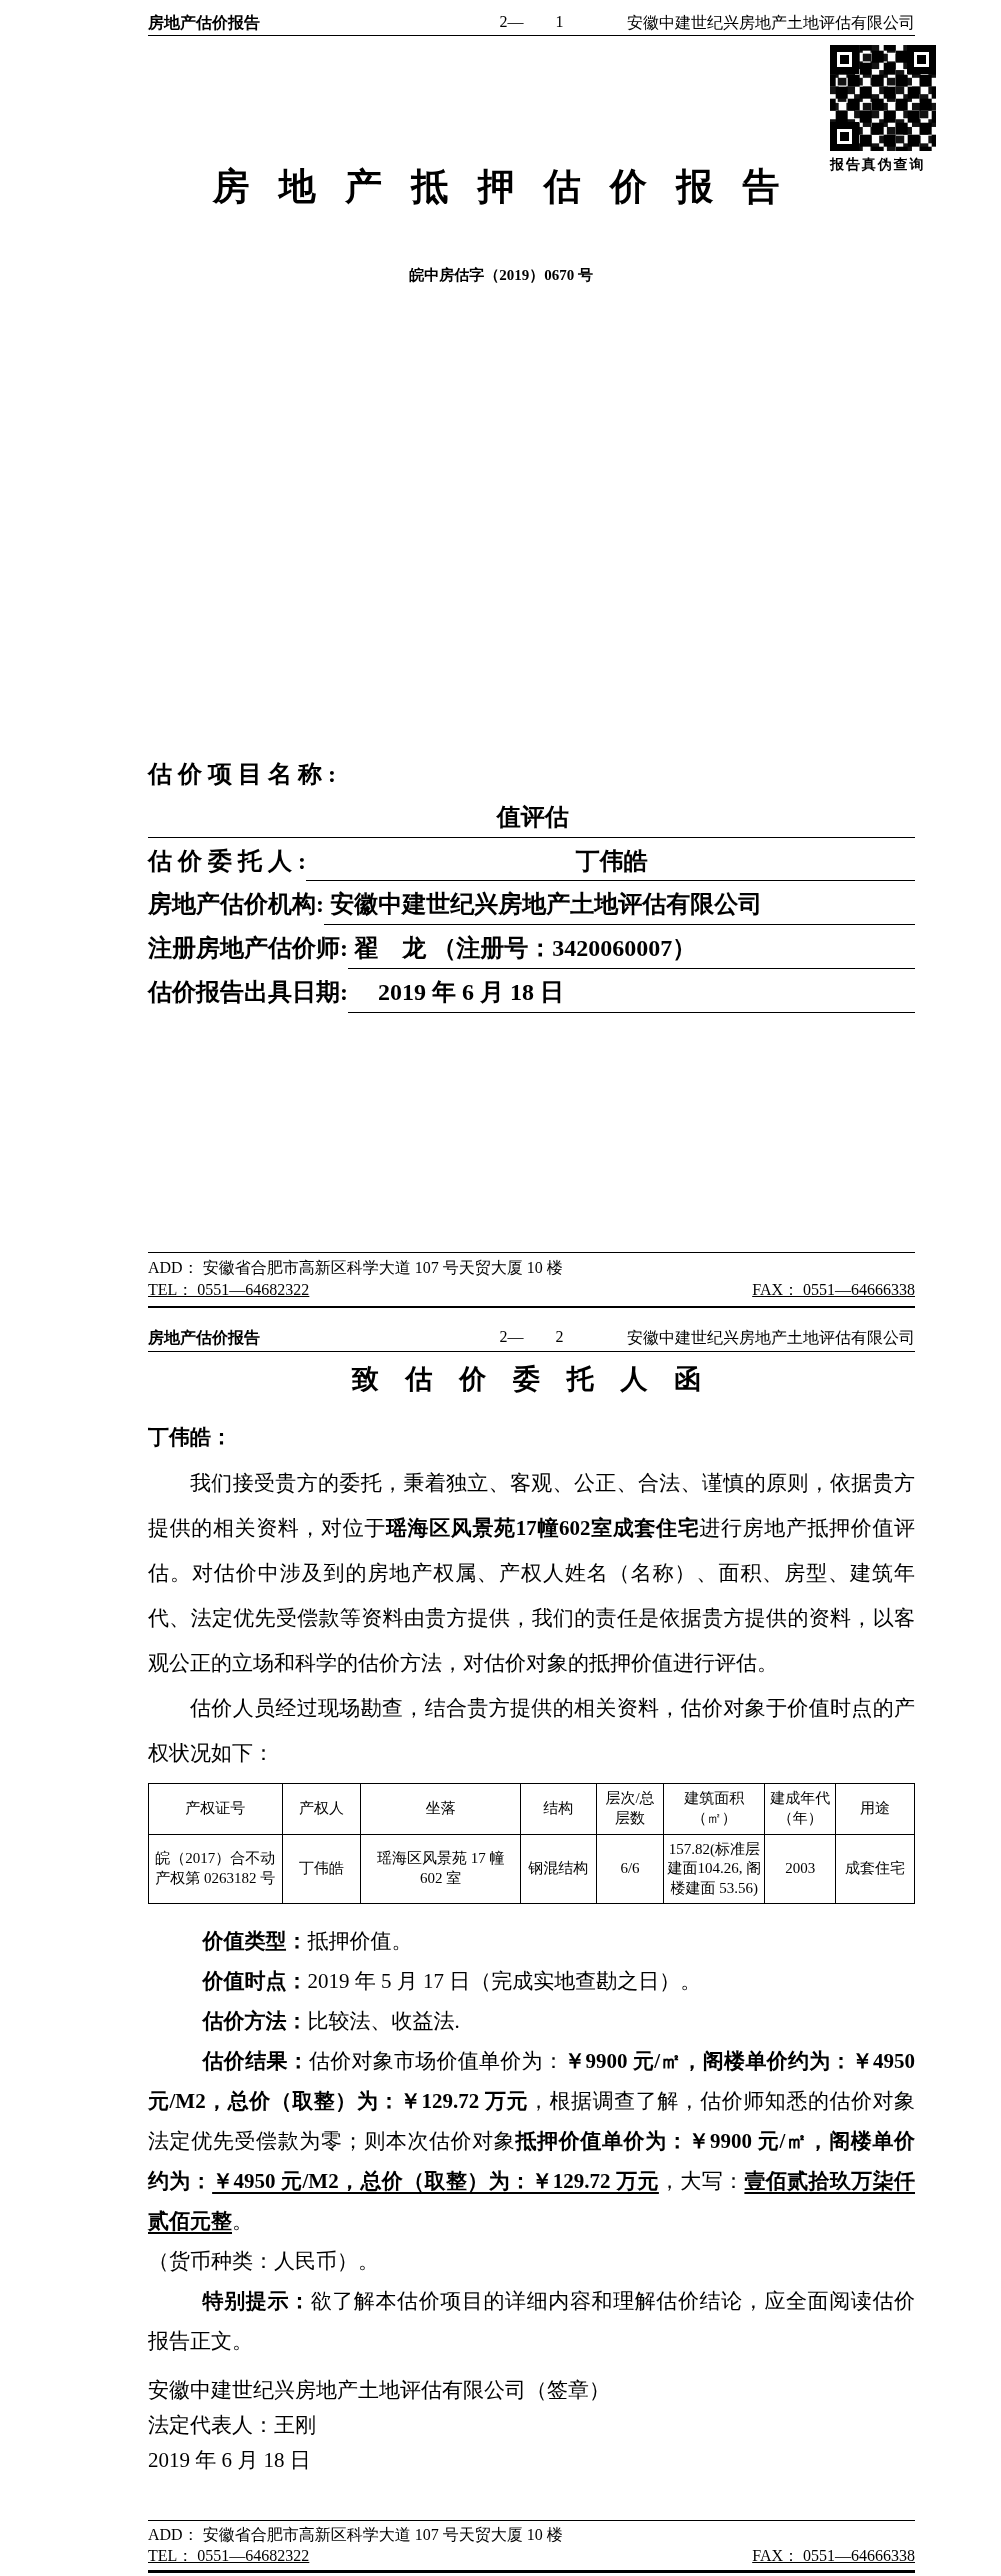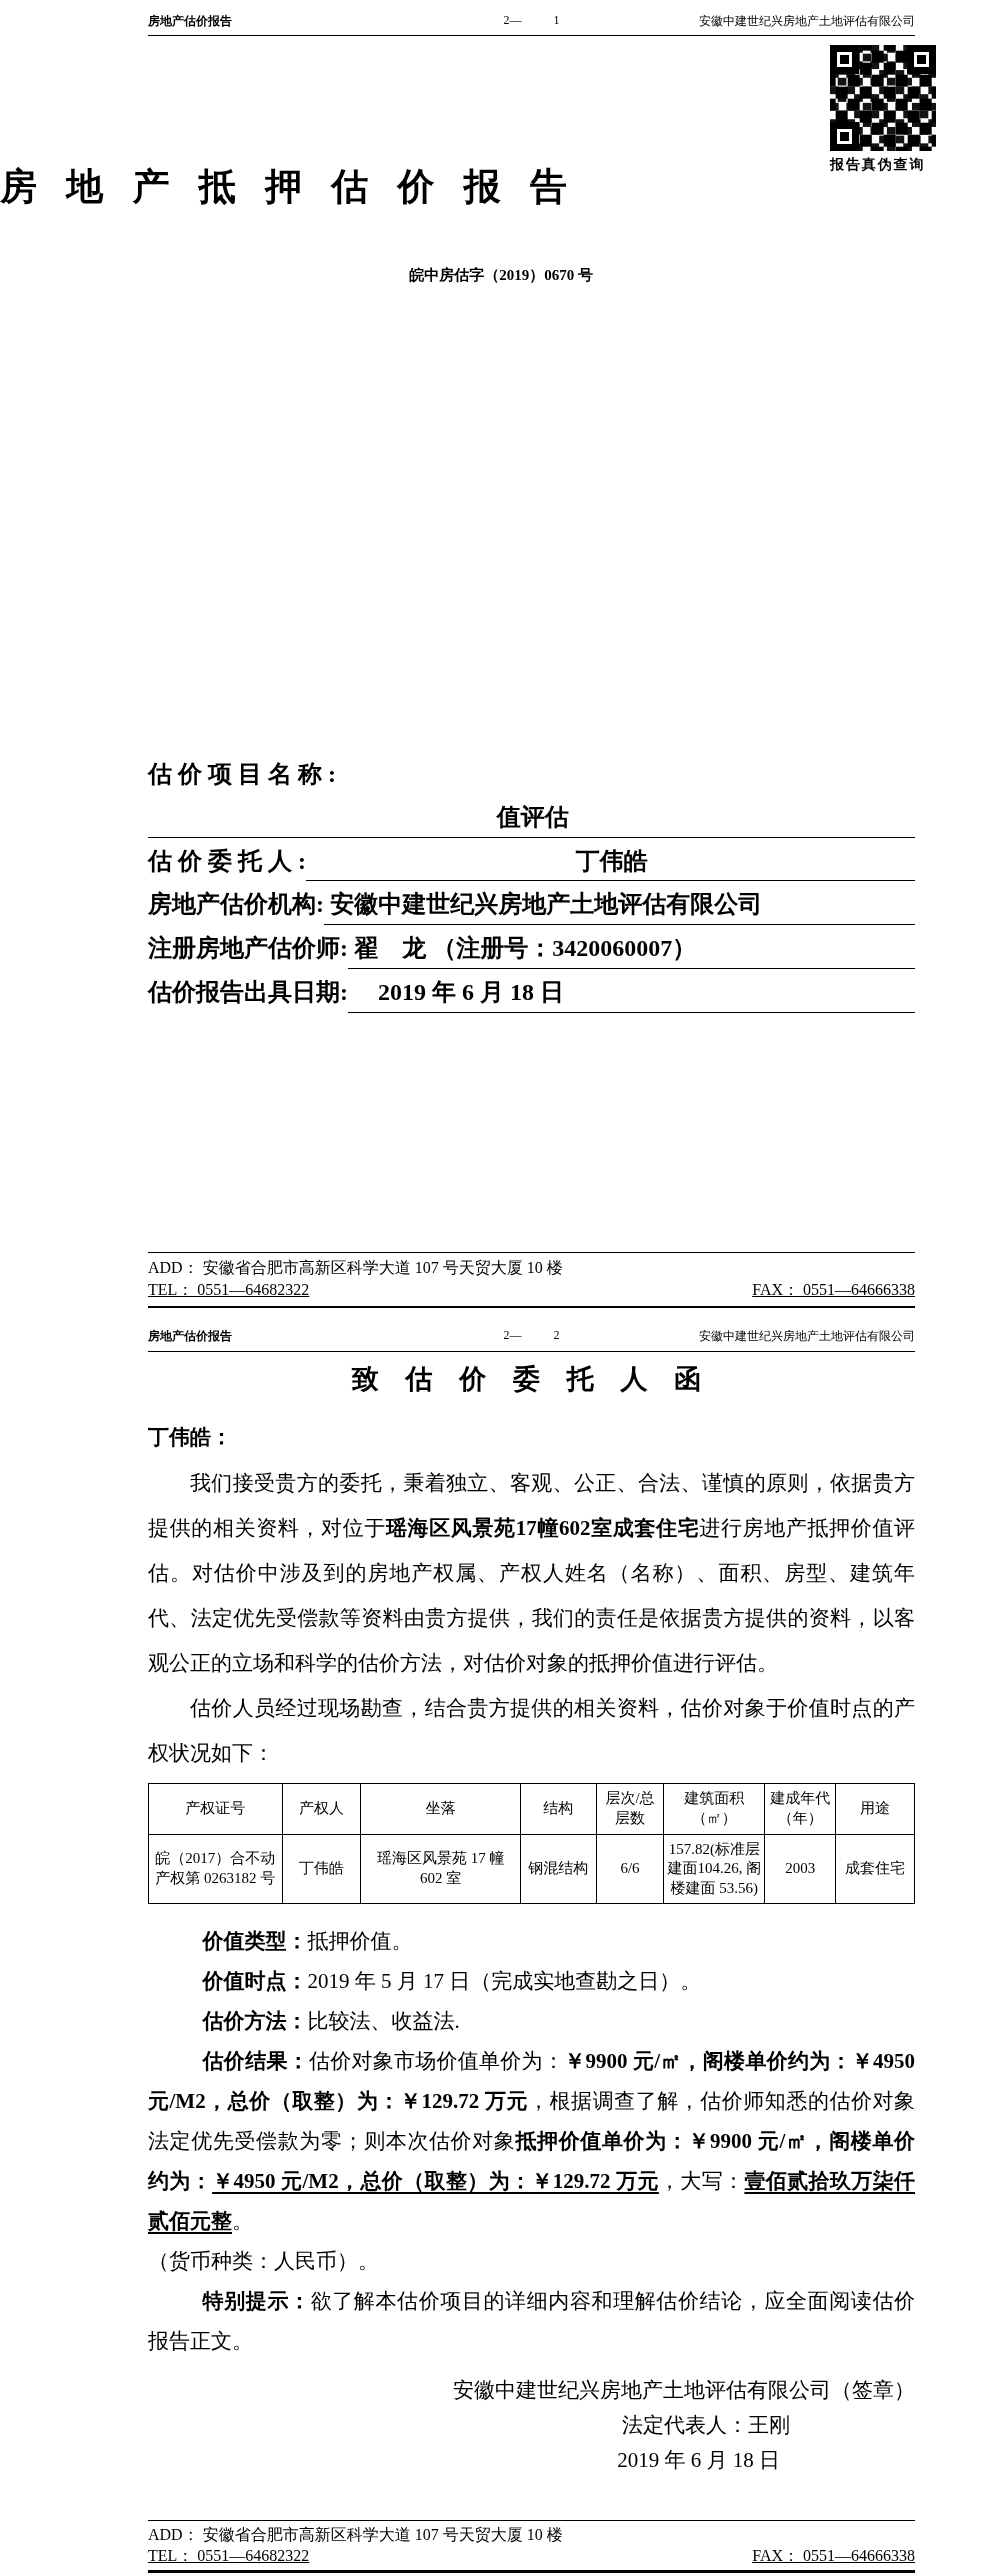--- a/index.html
+++ b/index.html
@@ -4,41 +4,41 @@
 <style>
   * { margin:0; padding:0; box-sizing:border-box; }
   html,body { background:#ffffff; }
   body {
     width:1002px; height:2576px; position:relative; overflow:hidden;
     font-family:"Liberation Serif","DejaVu Serif",serif; color:#000;
   }
 
   
   .pg-header { position:absolute; left:148px; width:767px; height:25px;
-    border-bottom:1.3px solid #000; font-size:12px; }
+    border-bottom:1.3px solid #000; font-size:16px; }
   .pg-header .h-left { position:absolute; left:0; top:1.3px; font-weight:bold; }
   .pg-header .h-center { position:absolute; left:50%; transform:translateX(-50%); top:1.3px; display:flex; gap:32px; }
   .pg-header .h-right { position:absolute; right:0; top:1.3px; }
   #hdr1 { top:11.4px; }
   #hdr2 { top:1327px; }
 
   
   .qr-wrap { position:absolute; left:806px; top:45px; width:106px;padding-left:24px; }
   .qr { width:106px; height:106px; position:relative;
     background:
       repeating-conic-gradient(rgba(0,0,0,.92) 0% 25%, rgba(255,255,255,0) 0% 50%) 0px 0px/16.4px 16.4px,
       repeating-conic-gradient(#000 0% 25%, #fff 0% 50%) 5.7px 5.7px/24px 24px; }
   .fp { position:absolute; width:29px; height:29px; background:#fff; border:7px solid #000; }
   .fp::after { content:""; position:absolute; inset:3.2px; background:#000; }
   .fp.tl { left:0; top:0; } .fp.tr { right:0; top:0; } .fp.bl { left:0; bottom:0; }
   .qr-cap { margin-top:5px; font-size:14px; font-weight:bold; text-align:center;
     letter-spacing:1.9px; white-space:nowrap; }
 
   
-  .title1 { position:absolute; top:162px; left:0; width:100%; text-align:left;
+  .title1 { position:absolute; top:162px; left:0; width:100%; text-align:center;
     font-size:37px; font-weight:bold; letter-spacing:10px; }
   .docno { position:absolute; top:266px; left:0; width:100%; text-align:center;
     font-size:15px; font-weight:bold; }
 
   .form { position:absolute; top:758px; left:148px; width:767px;
     font-size:24px; font-weight:bold; }
   .frow { display:flex; align-items:flex-start; margin-bottom:7px; }
   .flabel { white-space:pre; padding-bottom:3.8px; }
   .fspacer { width:208px; }
   .fvalue { flex:1; border-bottom:1.9px solid #000; padding:0 3.8px 3.8px 6.3px;
@@ -65,21 +65,21 @@
   .bu { font-weight:bold; text-decoration:underline; text-underline-offset:4.4px; }
 
   .ptable { width:100%; border-collapse:collapse; margin:3.8px 0 16.4px;padding-left:44px; }
   .ptable th, .ptable td { border:1.3px solid #000; font-size:15px; font-weight:normal;
     line-height:19.6px; text-align:center; vertical-align:middle; padding:5px 2.5px; }
 
   .item { line-height:40px; text-align:justify; text-indent:2.6em; }
   .lbl { font-weight:bold; }
   .currency { line-height:40px; }
 
-  .sig { text-align:right; line-height:35px; }
+  .sig { line-height:35px; }
   .sig-company { margin-top:12.6px; }
   .sig-rep { padding-right:125px; }
   .sig-date { padding-right:135px; }
 </style>
 </head>
 <body>
 
 <div class="sheet">
 
   <header class="pg-header" id="hdr1">

